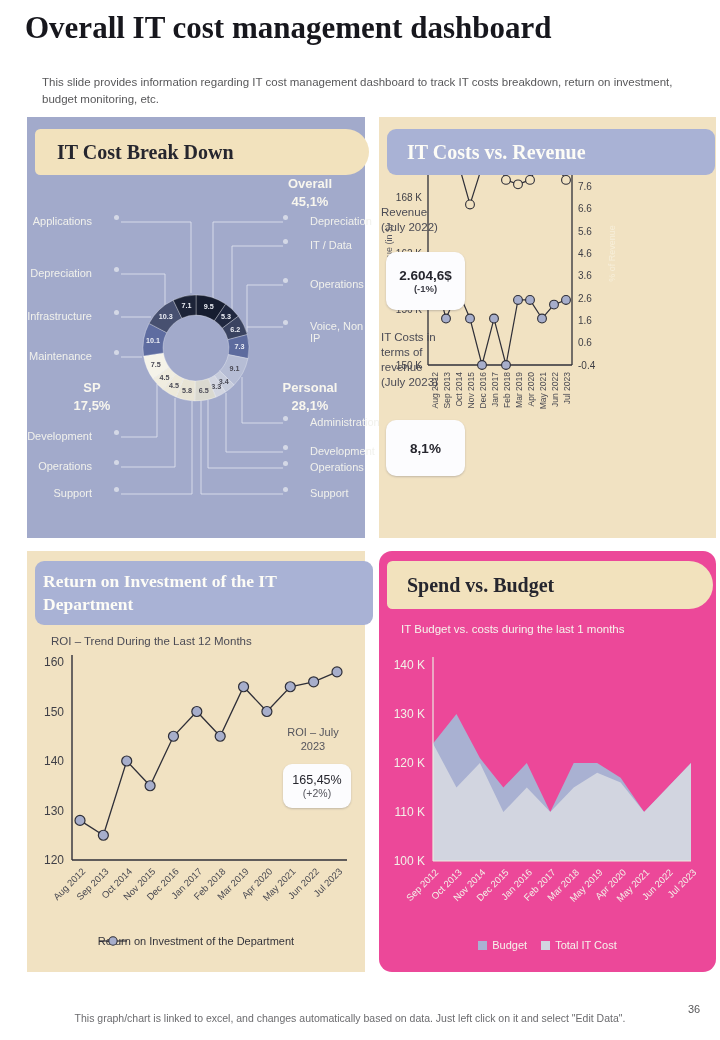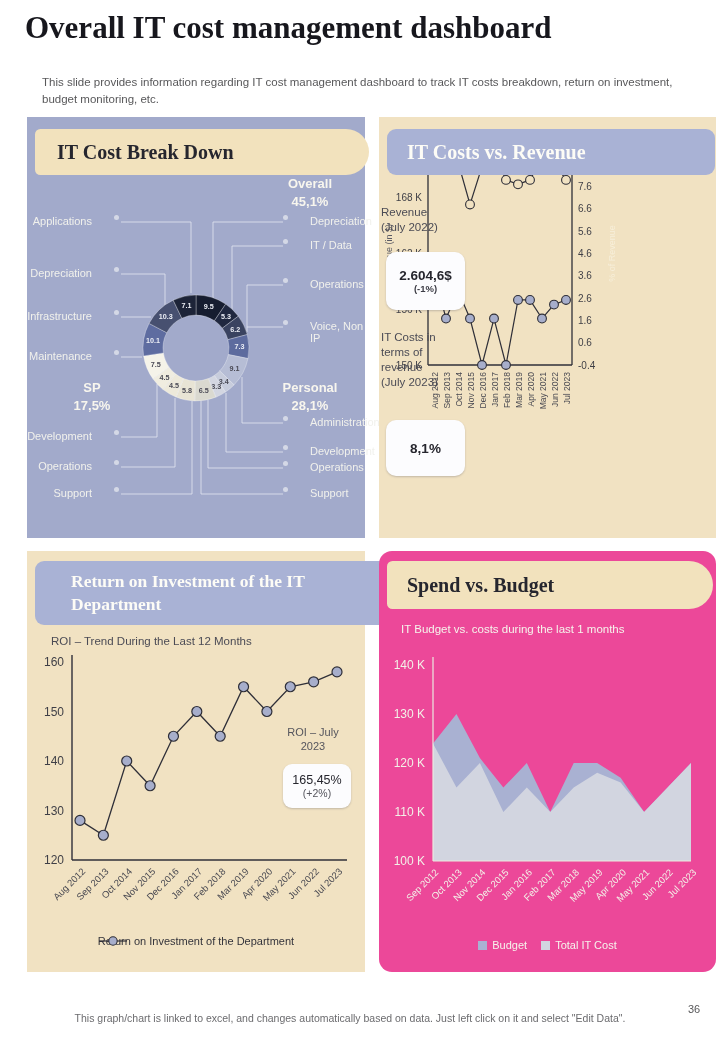--- a/index.html
+++ b/index.html
@@ -9,21 +9,21 @@
   .panel{position:absolute;}
   .p1{left:27px;top:117px;width:338px;height:421px;background:#a2aacb;}
   .p2{left:379px;top:117px;width:337px;height:421px;background:#f1e2c2;}
   .p3{left:27px;top:551px;width:338px;height:421px;background:#f1e2c2;}
   .p4{left:379px;top:551px;width:337px;height:421px;background:#ec4899;border-radius:13px;}
   .pill{position:absolute;left:8px;display:flex;align-items:center;font-family:"Liberation Serif",serif;font-weight:bold;border-radius:6px 26px 26px 6px;}
   .pill-cream{background:#f2e2bd;color:#26262e;}
   .pill-purple{background:#a9b2d5;color:#fdfcf6;border-radius:9px;}
   .p1 .pill{top:12px;width:312px;height:46px;font-size:20px;padding-left:22px;}
   .p2 .pill{top:12px;width:308px;height:46px;font-size:20px;padding-left:20px;}
-  .p3 .pill{top:10px;width:300px;height:64px;font-size:17.5px;line-height:1.3;padding-left:36px;padding-right:30px;}
+  .p3 .pill{top:10px;width:300px;height:64px;font-size:17.5px;line-height:1.3;padding-left:8px;padding-right:30px;}
   .p4 .pill{top:10px;width:306px;height:48px;font-size:20px;padding-left:20px;}
   .group{position:absolute;width:110px;text-align:center;font-weight:bold;font-size:13px;line-height:1.35;color:#f8f6ee;}
   .g-software{left:10px;top:58px;}
   .g-hardware{left:228px;top:58px;}
   .g-sp{left:10px;top:262px;}
   .g-personal{left:228px;top:262px;}
   .pie-label{position:absolute;display:flex;align-items:flex-start;gap:22px;font-size:11px;color:#f1f1ec;height:14px;}
   .pie-label.pl-left{right:246px;}
   .pie-label.pl-left .txt{text-align:right;}
   .pie-label.pl-right{left:256px;}

